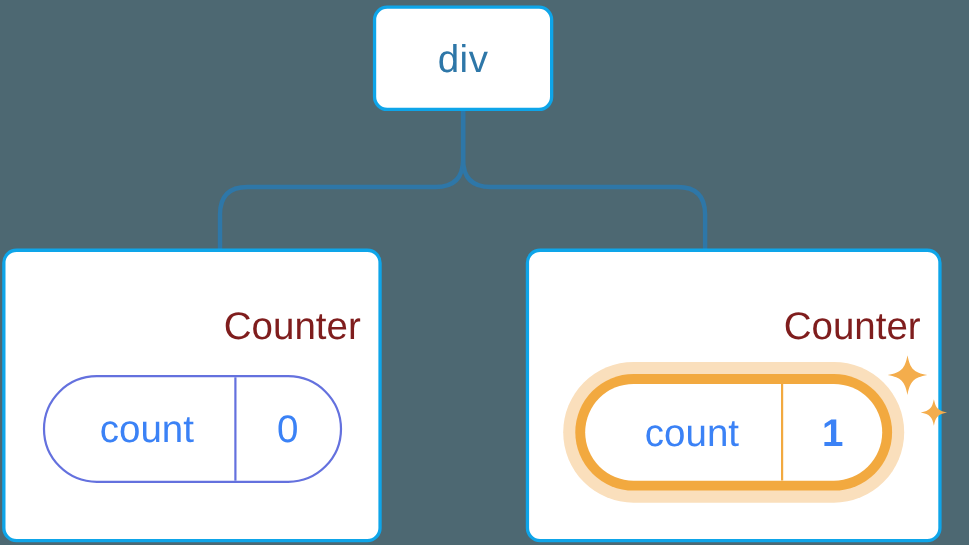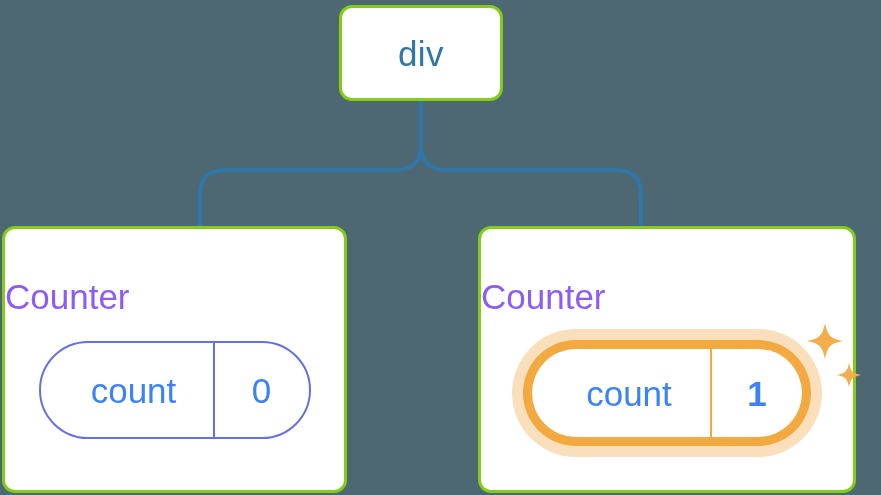--- a/index.html
+++ b/index.html
@@ -22,21 +22,21 @@
     left: 0;
     top: 0;
     width: 881px;
     height: 495px;
   }
 
   
   .node {
     position: absolute;
     background: #ffffff;
-    border: 3px solid #84cc16;
+    border: 3px solid #0ea5e9;
     border-radius: 13px;
     box-sizing: border-box;
     z-index: 2;
   }
 
   
   #node-root {
     left: 339px;
     top: 5px;
     width: 164px;
@@ -62,24 +62,24 @@
   #node-right {
     left: 478px;
     top: 226px;
     width: 378px;
     height: 267px;
   }
 
   .node-title {
     position: absolute;
     left: 0;
-    right: 4px;
+    right: 16px;
     top: 50px;
-    text-align: left;
-    color: #8b5cf6;
+    text-align: right;
+    color: #7f1d1d;
     font-size: 35px;
     line-height: 1;
   }
 
   
   .pill-wrap {
     position: absolute;
     left: 0;
     right: 0;
     top: 112px;

